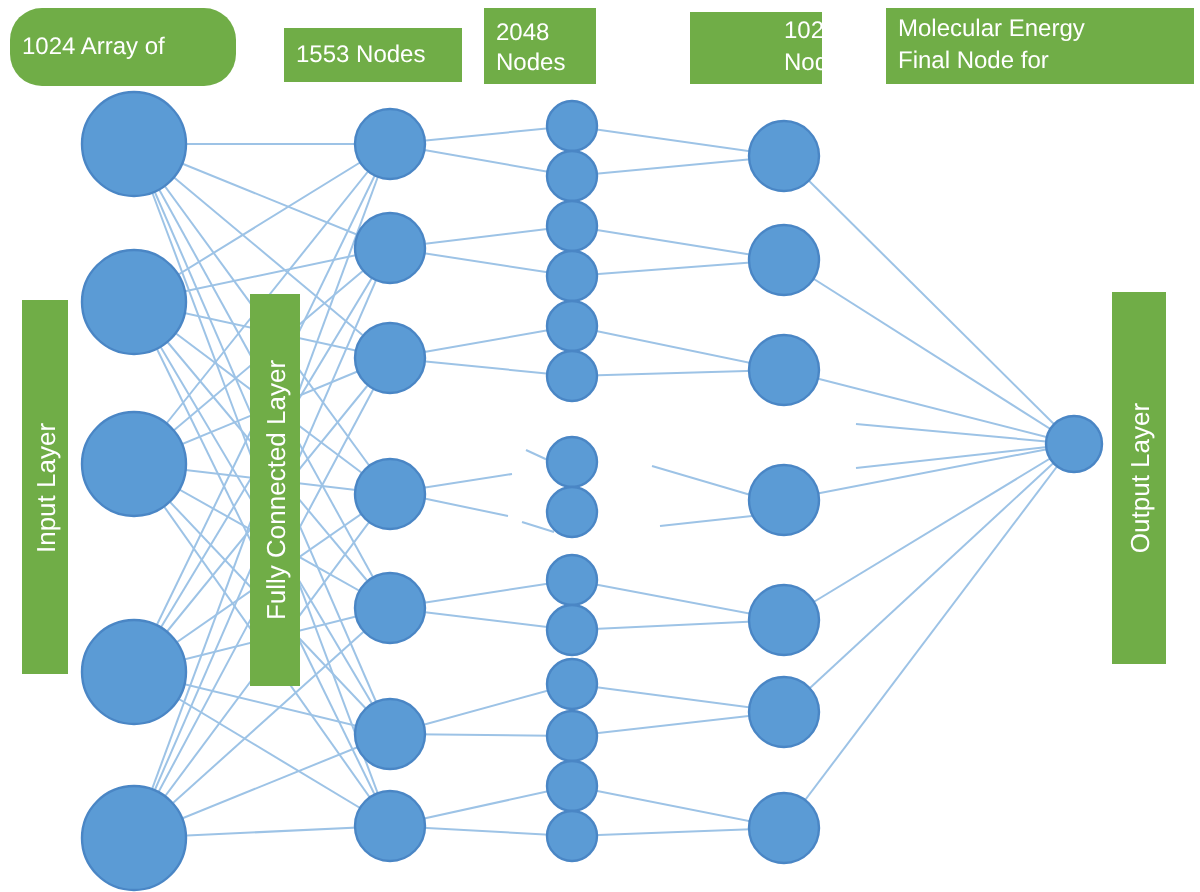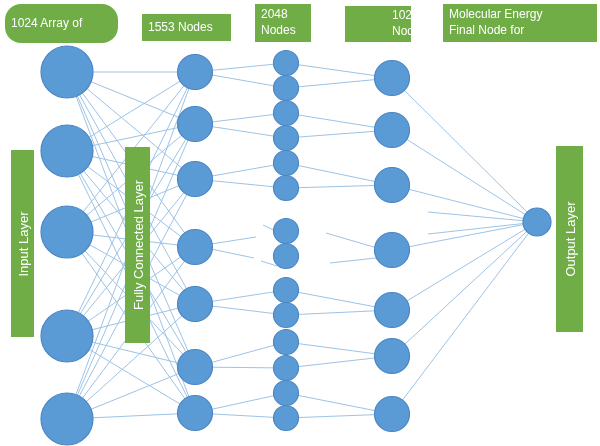--- a/index.html
+++ b/index.html
@@ -9,21 +9,21 @@
   }
   #net-svg{position:absolute;left:0;top:0;z-index:1;}
   .toplabel{
     position:absolute;z-index:2;color:#fff;font-size:12px;line-height:1.3;
     padding:2px 6px;box-sizing:border-box;display:flex;flex-direction:column;
     justify-content:center;
   }
   .toplabel span:empty{display:none;}
   #tl0{left:5px;top:4px;width:113px;height:39px;}
   #tl1{left:142px;top:14px;width:89px;height:27px;}
-  #tl2{left:255px;top:4px;width:56px;height:38px;}
+  #tl2{left:242px;top:4px;width:56px;height:38px;justify-content:flex-end;}
   #tl3{left:345px;top:6px;width:66px;height:36px;padding-left:47px;}
   #tl4{left:443px;top:4px;width:154px;height:38px;}
   .vbar{position:absolute;z-index:2;}
   .vbar span{
     position:absolute;left:50%;top:50%;
     transform:translate(-50%,-50%) rotate(-90deg);
     white-space:nowrap;color:#fff;font-size:13px;
   }
   #vb-input{left:11px;top:150px;width:23px;height:187px;}
   #vb-fc{left:125px;top:147px;width:25px;height:196px;}

